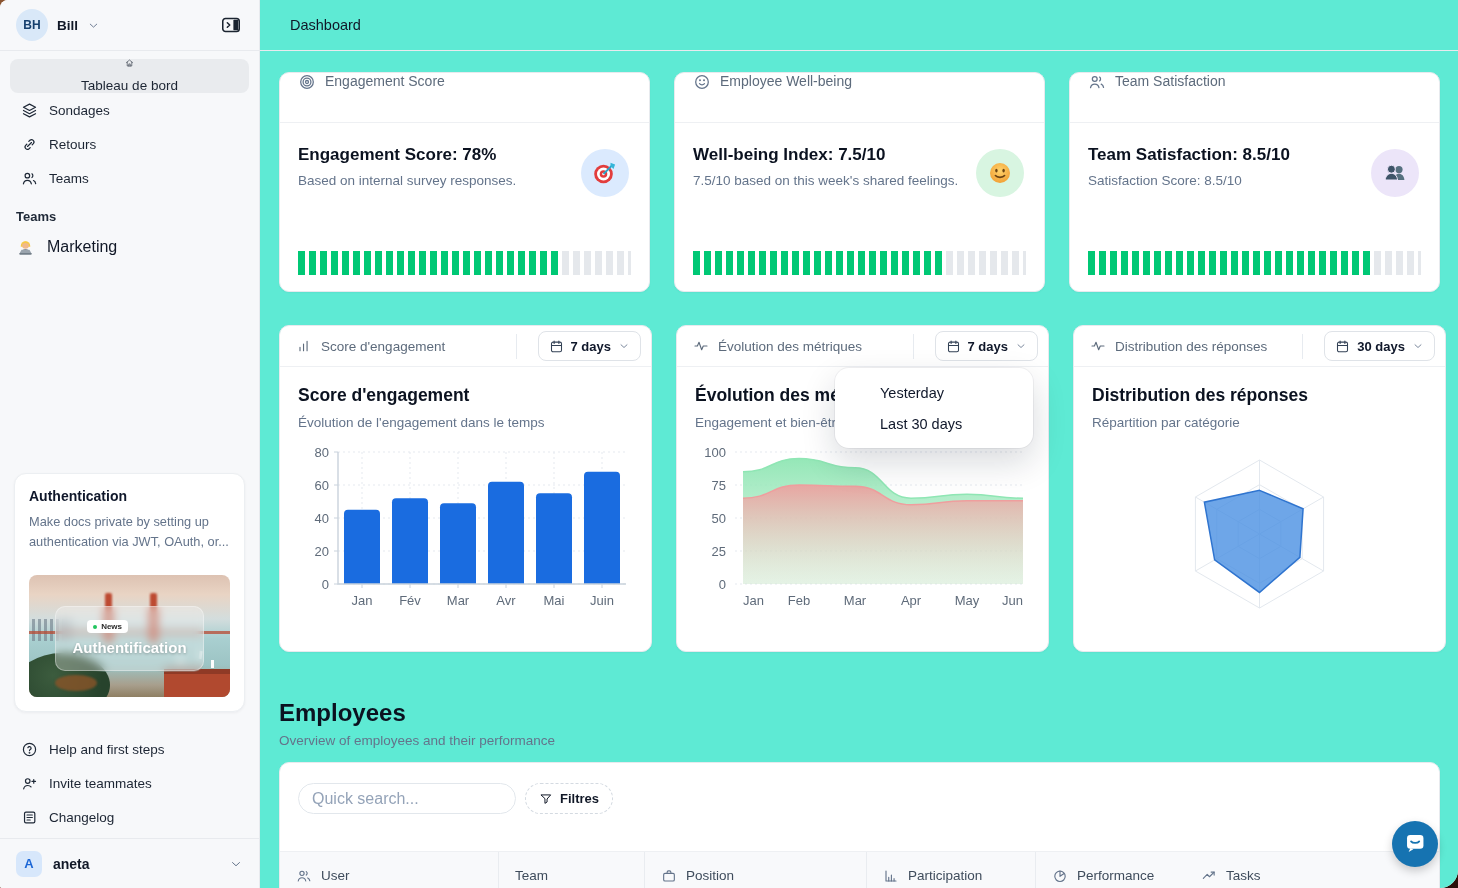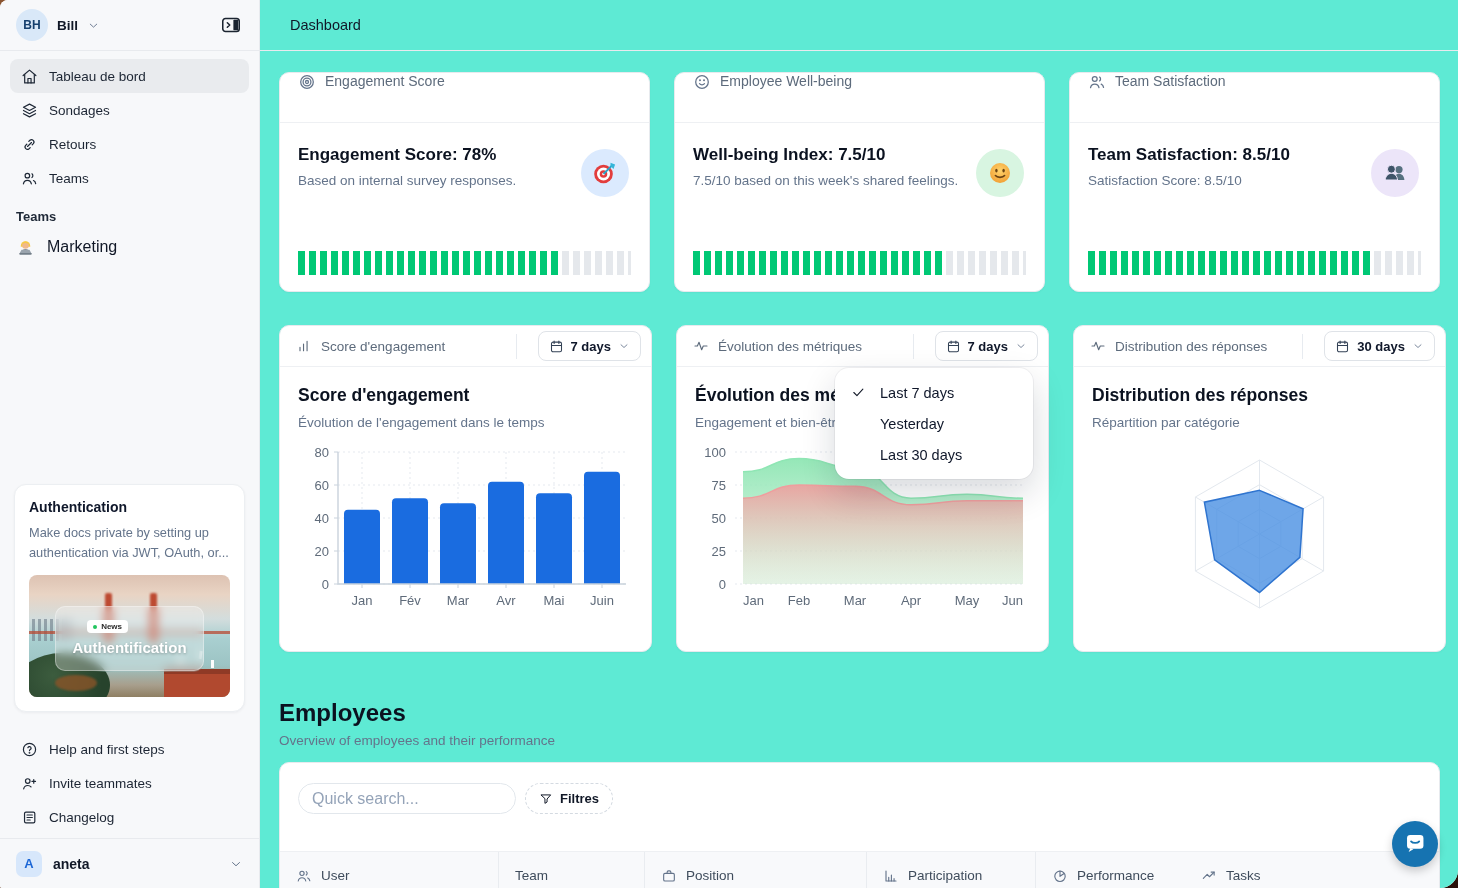--- a/index.html
+++ b/index.html
@@ -16,30 +16,30 @@
   .avatar-circle { width:32px; height:32px; border-radius:50%; background:#d9e8f8; color:#16406e;
     font-size:12px; font-weight:bold; display:flex; align-items:center; justify-content:center; }
   .sb-username { font-size:13.5px; font-weight:700; color:#111827; }
   .chev { color:#64748b; }
   .sb-collapse { margin-left:auto; width:28px; height:28px; display:flex; align-items:center;
     justify-content:center; color:#1b2430; border-radius:6px; cursor:pointer; }
   .sb-divider { height:1px; background:#e8eaee; }
   .sb-nav { padding:8px 10px 0; }
   .nav-item { height:34px; display:flex; align-items:center; gap:11px; padding:0 11px;
     border-radius:8px; font-size:13.5px; font-weight:500; color:#1c2533; cursor:pointer; }
-  .nav-item.active { background:#e9ebee; }
+  .nav-item.active { background:#e9ebee;flex-direction:column; }
   .nav-item svg { width:17px; height:17px; stroke:#1f2937; }
   .sb-section { padding:14px 16px 8px; font-size:13px; font-weight:600; color:#1f2937; }
   .team-item { height:30px; display:flex; align-items:center; gap:12px; padding:0 16px;
     font-size:16px; color:#111827; cursor:pointer; }
   .sb-bottom { margin-top:auto; }
   .auth-card { margin:0 14px 12px; background:#fff; border:1px solid #eceff2; border-radius:12px;
     padding:14px 14px 14px; box-shadow:0 1px 3px rgba(16,24,40,.05); cursor:pointer; }
   .auth-title { font-size:14px; font-weight:700; color:#0f172a; margin-bottom:8px; }
-  .auth-desc { font-size:12.8px; line-height:1.55; color:#64748b; margin-bottom:12px; }
+  .auth-desc { font-size:12.8px; line-height:1.55; color:#64748b; margin-bottom:23px; }
   .auth-img { position:relative; height:122px; border-radius:8px; overflow:hidden;
     background:linear-gradient(180deg,#ddc2b2 0%,#e9d4c4 16%,#d3dddd 36%,#a9cfd0 52%,#9cc4c4 74%,#a89f8d 90%,#8f7f63 100%); }
   .bg-city { position:absolute; left:3px; top:44px; width:42px; height:22px; opacity:.65; filter:blur(.6px);
     background:repeating-linear-gradient(90deg,#75848f 0 3px,transparent 3px 6px); }
   .bg-deck { position:absolute; left:0; right:0; top:56px; height:3px; background:#b84a33; opacity:.75; filter:blur(.7px); }
   .bg-tower { position:absolute; width:7px; height:50px; background:#bd4a32; border-radius:2px; filter:blur(1px); top:18px; }
   .bg-bush { position:absolute; left:-14px; bottom:-20px; width:95px; height:64px; border-radius:50%;
     background:radial-gradient(circle at 40% 35%,#3c5c3e 0%,#27432c 70%); filter:blur(.7px); }
   .bg-branch { position:absolute; left:26px; bottom:6px; width:42px; height:16px; border-radius:50%;
     background:#8a5428; opacity:.8; filter:blur(1.2px); }
@@ -472,28 +472,20 @@
                   <text class="tick" x="48" y="163" font-size="13" fill="#5f6b7a" text-anchor="start">Jan</text>
                   <text class="tick" x="104" y="163" font-size="13" fill="#5f6b7a" text-anchor="middle">Feb</text>
                   <text class="tick" x="160" y="163" font-size="13" fill="#5f6b7a" text-anchor="middle">Mar</text>
                   <text class="tick" x="216" y="163" font-size="13" fill="#5f6b7a" text-anchor="middle">Apr</text>
                   <text class="tick" x="272" y="163" font-size="13" fill="#5f6b7a" text-anchor="middle">May</text>
                   <text class="tick" x="328" y="163" font-size="13" fill="#5f6b7a" text-anchor="end">Jun</text>
                 </svg></div>
           </div>
           <div class="date-menu">
             <div class="menu-item">
-              <span class="menu-check">
-                  <svg class="icon" viewBox="0 0 24 24" stroke="currentColor" stroke-width="2">
-                    <path d="M4.5 12 9.5 17 19 6.5"></path>
-                  </svg>
-                </span>
-              <span>Last 7 days</span>
-            </div>
-            <div class="menu-item">
               <span class="menu-check"></span>
                 <span>Yesterday</span>
             </div>
             <div class="menu-item">
               <span class="menu-check"></span>
                 <span>Last 30 days</span>
             </div>
           </div>
         </div>
 

